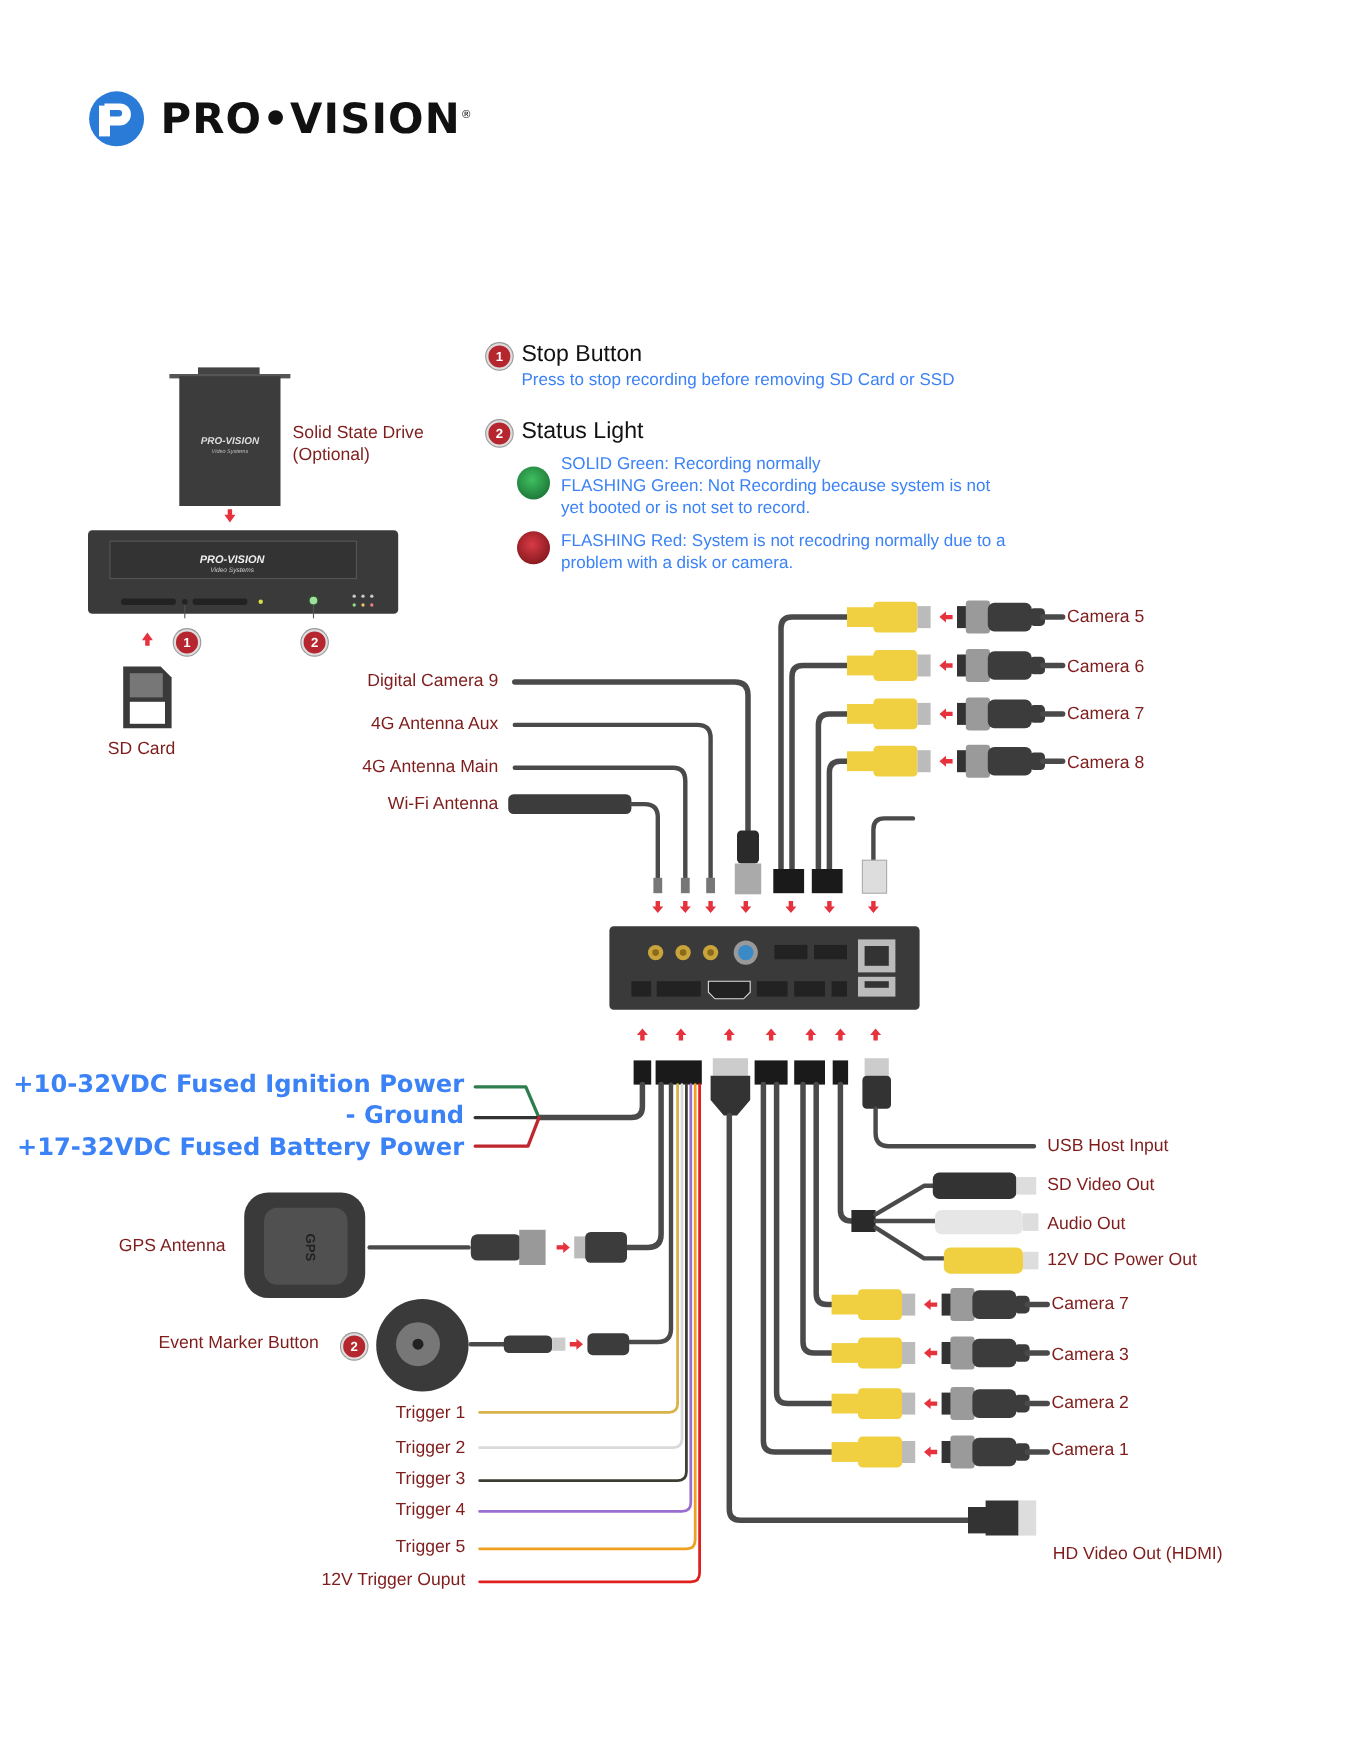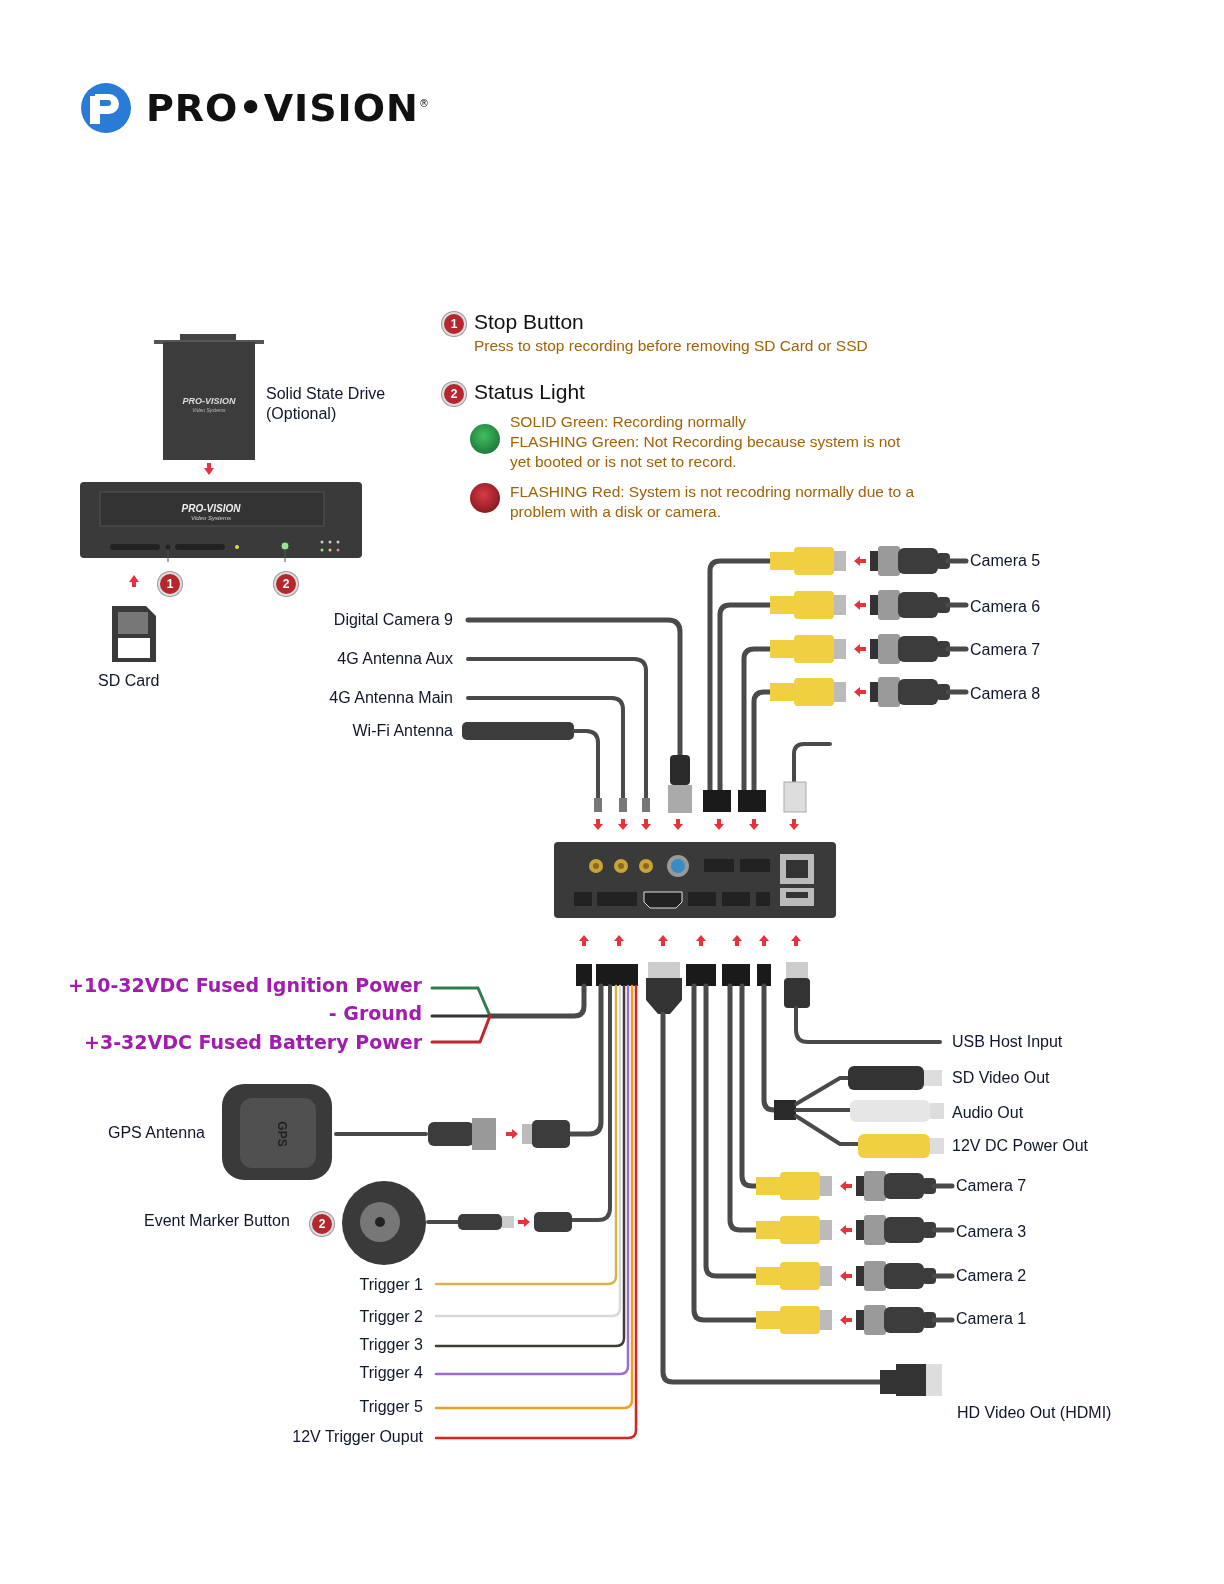--- a/index.html
+++ b/index.html
@@ -1,22 +1,22 @@
 <!DOCTYPE html>
 <html><head>
 <meta charset="utf-8">
 <style>
   html,body{margin:0;padding:0;background:#fff;}
   body{width:1224px;height:1584px;position:relative;overflow:hidden;font-family:"Liberation Sans",sans-serif;color:#111;}
   #stage{position:absolute;left:0;top:0;width:1224px;height:1584px;}
-  .lbl{position:absolute;font-family:"Liberation Sans",sans-serif;font-size:16px;color:#0f172a;white-space:nowrap;}
+  .lbl{position:absolute;font-family:"Liberation Sans",sans-serif;font-size:16px;color:#7f1d1d;white-space:nowrap;}
   .lbl.r{text-align:right;}
-  .bold-lbl{position:absolute;font-family:"DejaVu Sans",sans-serif;font-weight:bold;font-size:19px;color:#a21caf;white-space:nowrap;text-align:right;}
+  .bold-lbl{position:absolute;font-family:"DejaVu Sans",sans-serif;font-weight:bold;font-size:22px;color:#3b82f6;white-space:nowrap;text-align:right;}
   .h2{position:absolute;font-weight:normal;font-size:21px;color:#111;white-space:nowrap;}
-  .p{position:absolute;font-size:15.5px;line-height:20px;color:#a16207;}
+  .p{position:absolute;font-size:15.5px;line-height:20px;color:#3b82f6;}
   .logo-text{position:absolute;left:146px;top:86px;font-family:"DejaVu Sans",sans-serif;font-weight:bold;font-size:38px;letter-spacing:1px;color:#111;}
   .badge{position:absolute;width:20px;height:20px;border-radius:50%;background:#b5262e;border:2px solid #ddd;box-shadow:0 0 0 1px #999;color:#fff;font-weight:bold;font-size:12px;text-align:center;line-height:20px;}
 </style>
 </head>
 <body>
 
 <div id="stage">
 
   <svg style="position:absolute;left:80px;top:82px" width="54" height="54">
     <circle cx="26" cy="26" r="25" fill="#2a7ad8"></circle>
@@ -293,21 +293,21 @@
     <rect x="22" y="52" width="18" height="14" fill="#222"></rect>
     <rect x="45" y="52" width="40" height="14" fill="#222"></rect>
     <path d="M92 52 H130 V62 L124 68 H98 L92 62Z" fill="#222" stroke="#ddd"></path>
     <rect x="136" y="52" width="28" height="14" fill="#222"></rect>
     <rect x="170" y="52" width="28" height="14" fill="#222"></rect>
     <rect x="204" y="52" width="14" height="14" fill="#222"></rect>
   </svg>
 
   <div class="bold-lbl" style="right:802px;top:974px">+10-32VDC Fused Ignition Power</div>
   <div class="bold-lbl" style="right:802px;top:1002px">- Ground</div>
-  <div class="bold-lbl" style="right:802px;top:1031px">+3-32VDC Fused Battery Power</div>
+  <div class="bold-lbl" style="right:802px;top:1031px">+17-32VDC Fused Battery Power</div>
 
   <svg style="position:absolute;left:220px;top:1082px" width="116" height="102">
     <rect x="2" y="2" width="110" height="96" rx="22" fill="#3a3a3a"></rect>
     <rect x="20" y="16" width="76" height="70" rx="12" fill="#505050"></rect>
     <text x="58" y="52" font-family="Liberation Sans" font-weight="bold" font-size="12" fill="#222" text-anchor="middle" transform="rotate(90 58 52)">GPS</text>
   </svg>
   <div class="lbl" style="left:108px;top:1124px">GPS Antenna</div>
 
   <svg style="position:absolute;left:340px;top:1180px" width="88" height="86">
     <circle cx="44" cy="43" r="42" fill="#3a3a3a"></circle>

